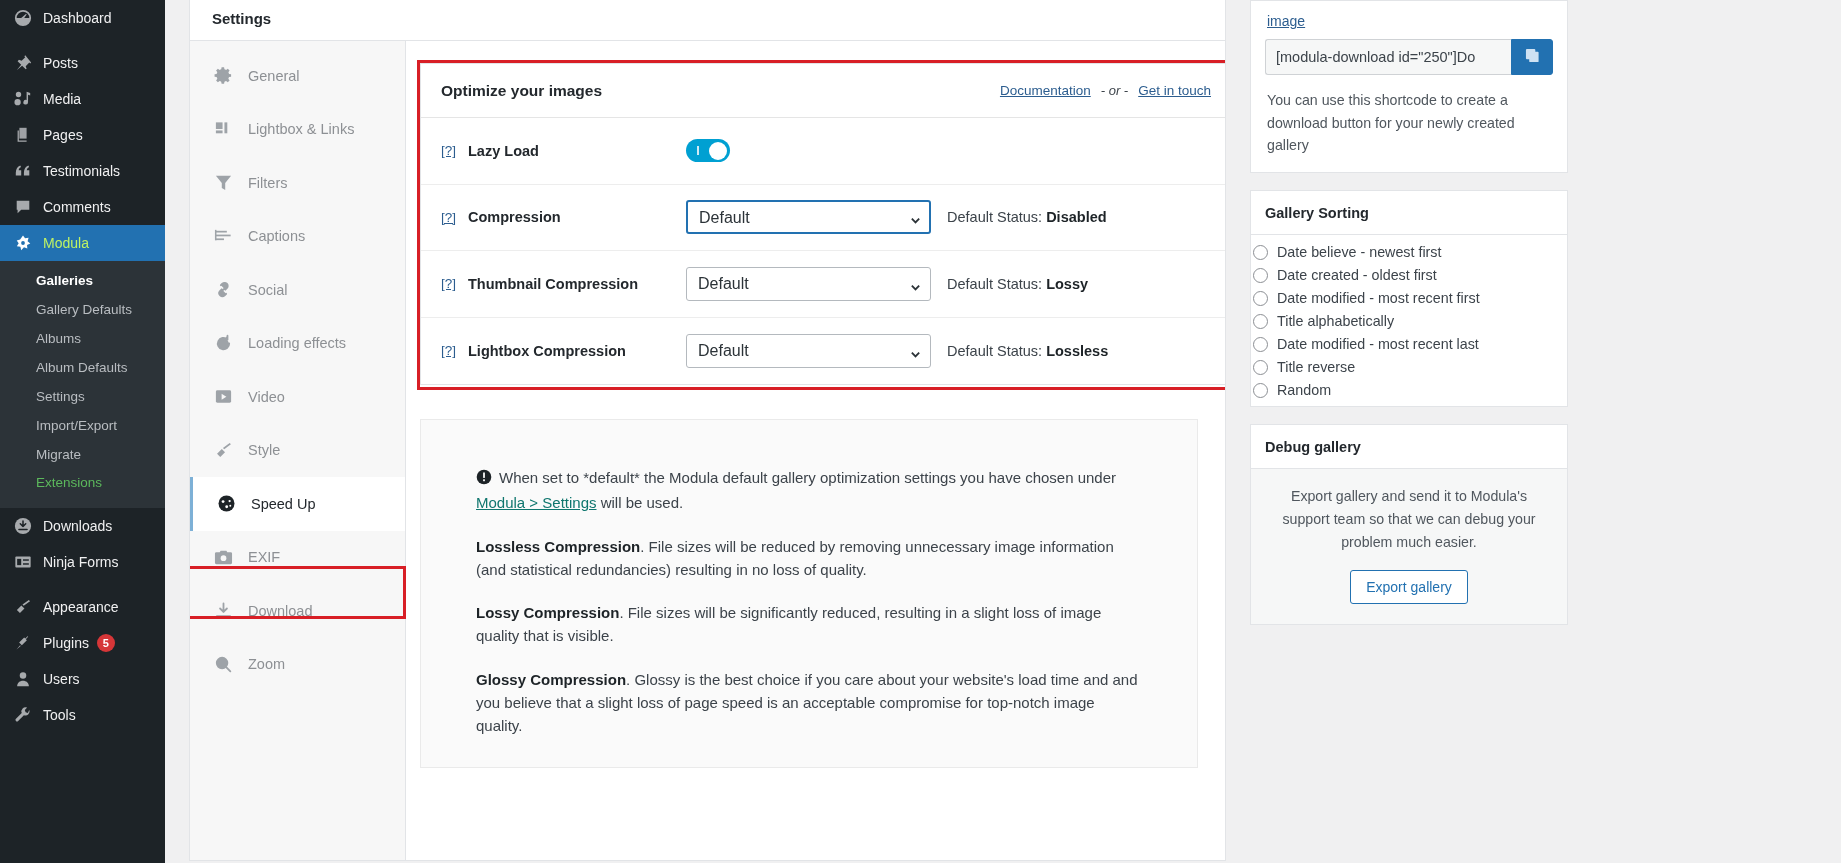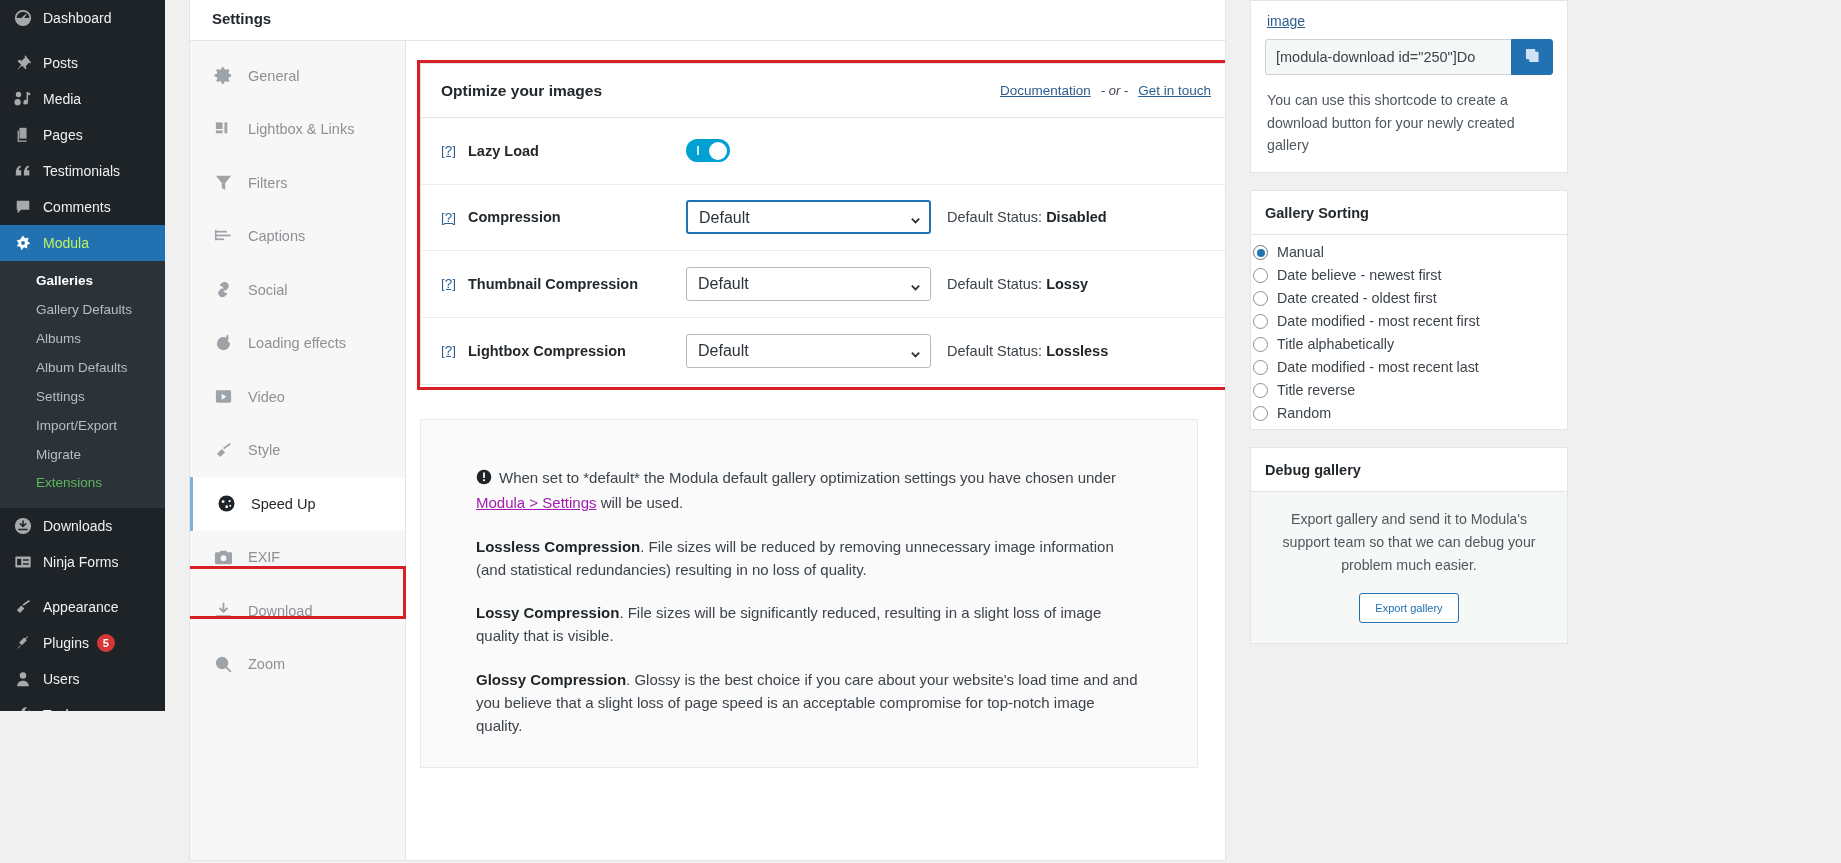--- a/index.html
+++ b/index.html
@@ -8,21 +8,21 @@
     width: 1841px; height: 863px;
     overflow: hidden;
     background: #f0f0f1;
     font-family: "Liberation Sans", sans-serif;
     -webkit-font-smoothing: antialiased;
   }
   .app { position: relative; width: 1841px; height: 863px; display: flex; }
 
   
   .wp-sidebar {
-    width: 165px; min-width: 165px; height: 711px;
+    width: 165px; min-width: 165px; height: 863px;
     background: #1d2327;
     color: #f0f0f1;
     overflow: hidden;
     font-size: 14px;
   }
   .wp-item {
     display: flex; align-items: center;
     height: 36px; padding: 0 10px 0 12px;
     color: #f0f0f1; cursor: pointer; white-space: nowrap;
     position: relative;
@@ -196,21 +196,21 @@
     margin: 34px 0 0 14px;
     width: 778px;
     background: #fafafa;
     border: 1px solid #eaeaea;
     padding: 46px 52px 30px 55px;
     font-size: 15px; color: #3c434a; line-height: 1.55;
   }
   .info-box p { margin: 0 0 20px 0; }
   .info-box p:last-child { margin-bottom: 0; }
   .info-box b { color: #1d2327; font-weight: bold; }
-  .info-box a { color: #a21caf; text-decoration: underline; cursor: pointer; margin-top: 8px; }
+  .info-box a { color: #0f766e; text-decoration: underline; cursor: pointer; margin-top: 8px; }
   .excl-ico {
     display: inline-block; vertical-align: -2px; margin-right: 7px;
   }
   .excl-ico svg { width: 16px; height: 16px; fill: #1d2327; }
 
   
   .right-col {
     width: 318px; min-width: 318px;
     margin-left: 24px;
     padding-top: 0;
@@ -277,21 +277,21 @@
     padding: 16px 18px 20px 18px;
     background: #f6f7f7;
     text-align: center;
   }
   .debug-text { font-size: 14.2px; color: #50575e; line-height: 1.62; }
   .btn-export {
     display: inline-block; margin-top: 16px;
     padding: 8px 15px;
     border: 1px solid #2271b1; border-radius: 3px;
     background: #fff; color: #2271b1;
-    font-size: 11px; font-weight: 500; cursor: pointer;
+    font-size: 14px; font-weight: 500; cursor: pointer;
     font-family: "Liberation Sans", sans-serif;
   }
 </style>
 </head>
 <body>
 
 <div class="app">
 
   <nav class="wp-sidebar">
 
@@ -699,24 +699,20 @@
               </span>
             </span>
           </div>
           <div class="sc-desc">You can use this shortcode to create a download button for your newly created gallery</div>
         </div>
       </div>
 
       <div class="panel">
         <div class="panel-head">Gallery Sorting</div>
         <div class="panel-body radio-list">
-          <label class="radio-row">
-            <span class="radio checked"></span>
-            <span class="radio-label">Manual</span>
-          </label>
           <label class="radio-row">
             <span class="radio"></span>
             <span class="radio-label">Date believe - newest first</span>
           </label>
           <label class="radio-row">
             <span class="radio"></span>
             <span class="radio-label">Date created - oldest first</span>
           </label>
           <label class="radio-row">
             <span class="radio"></span>

